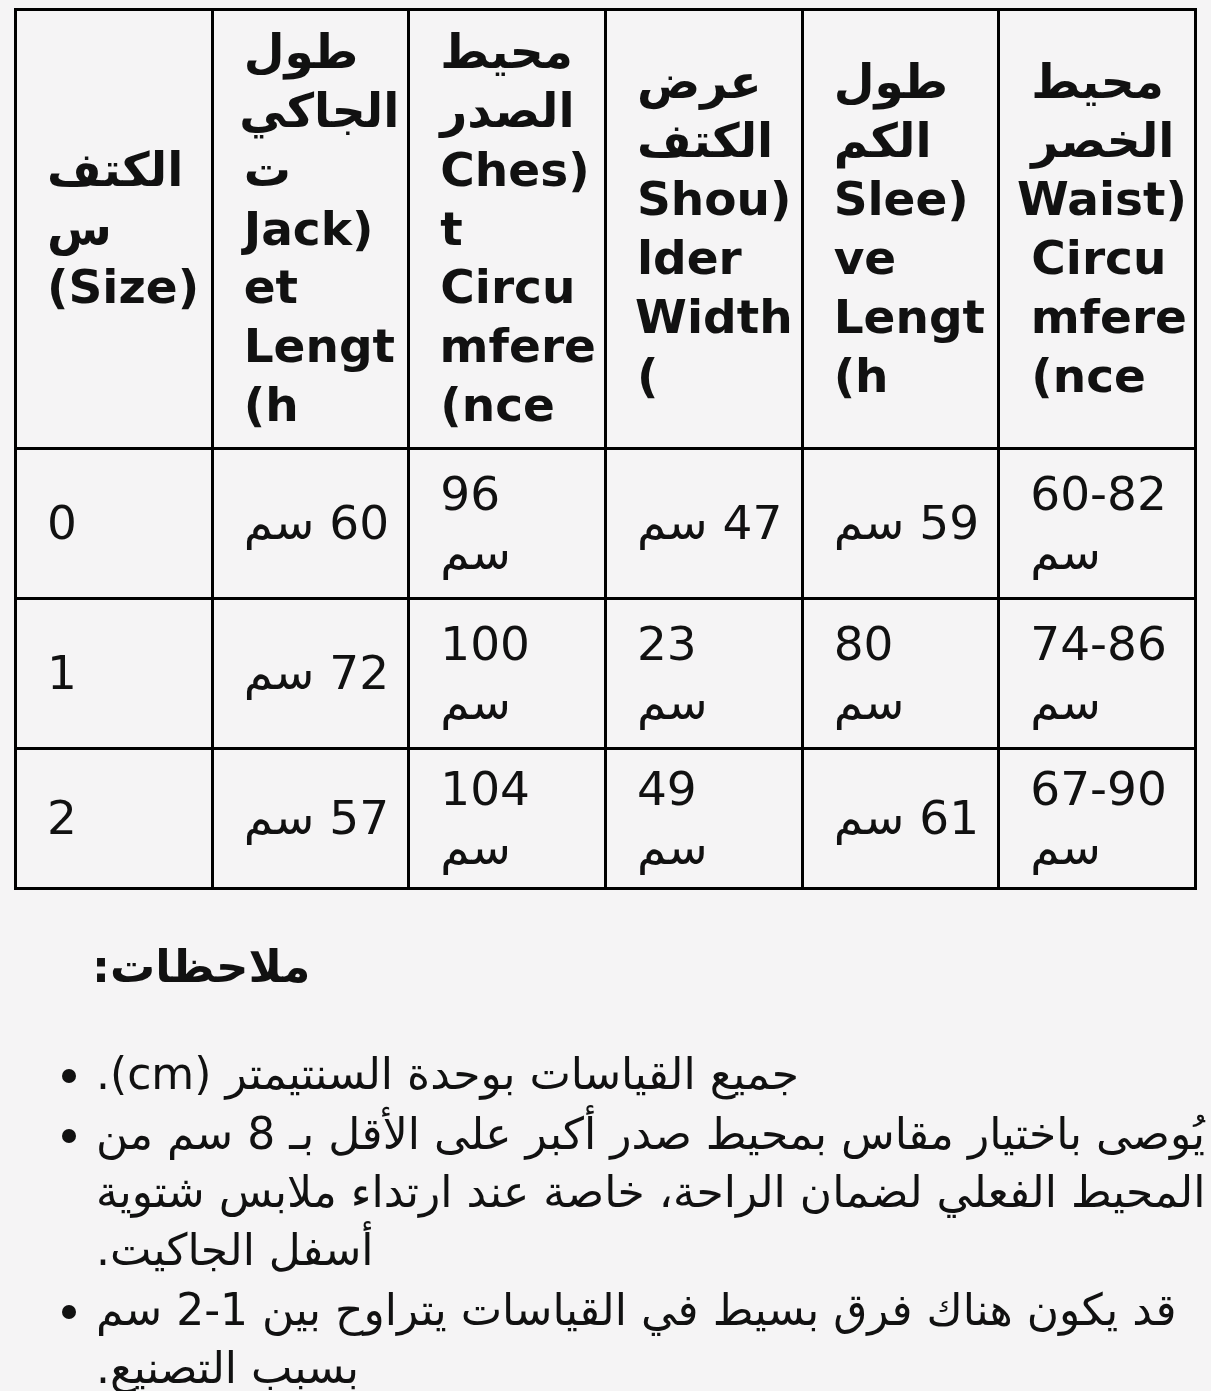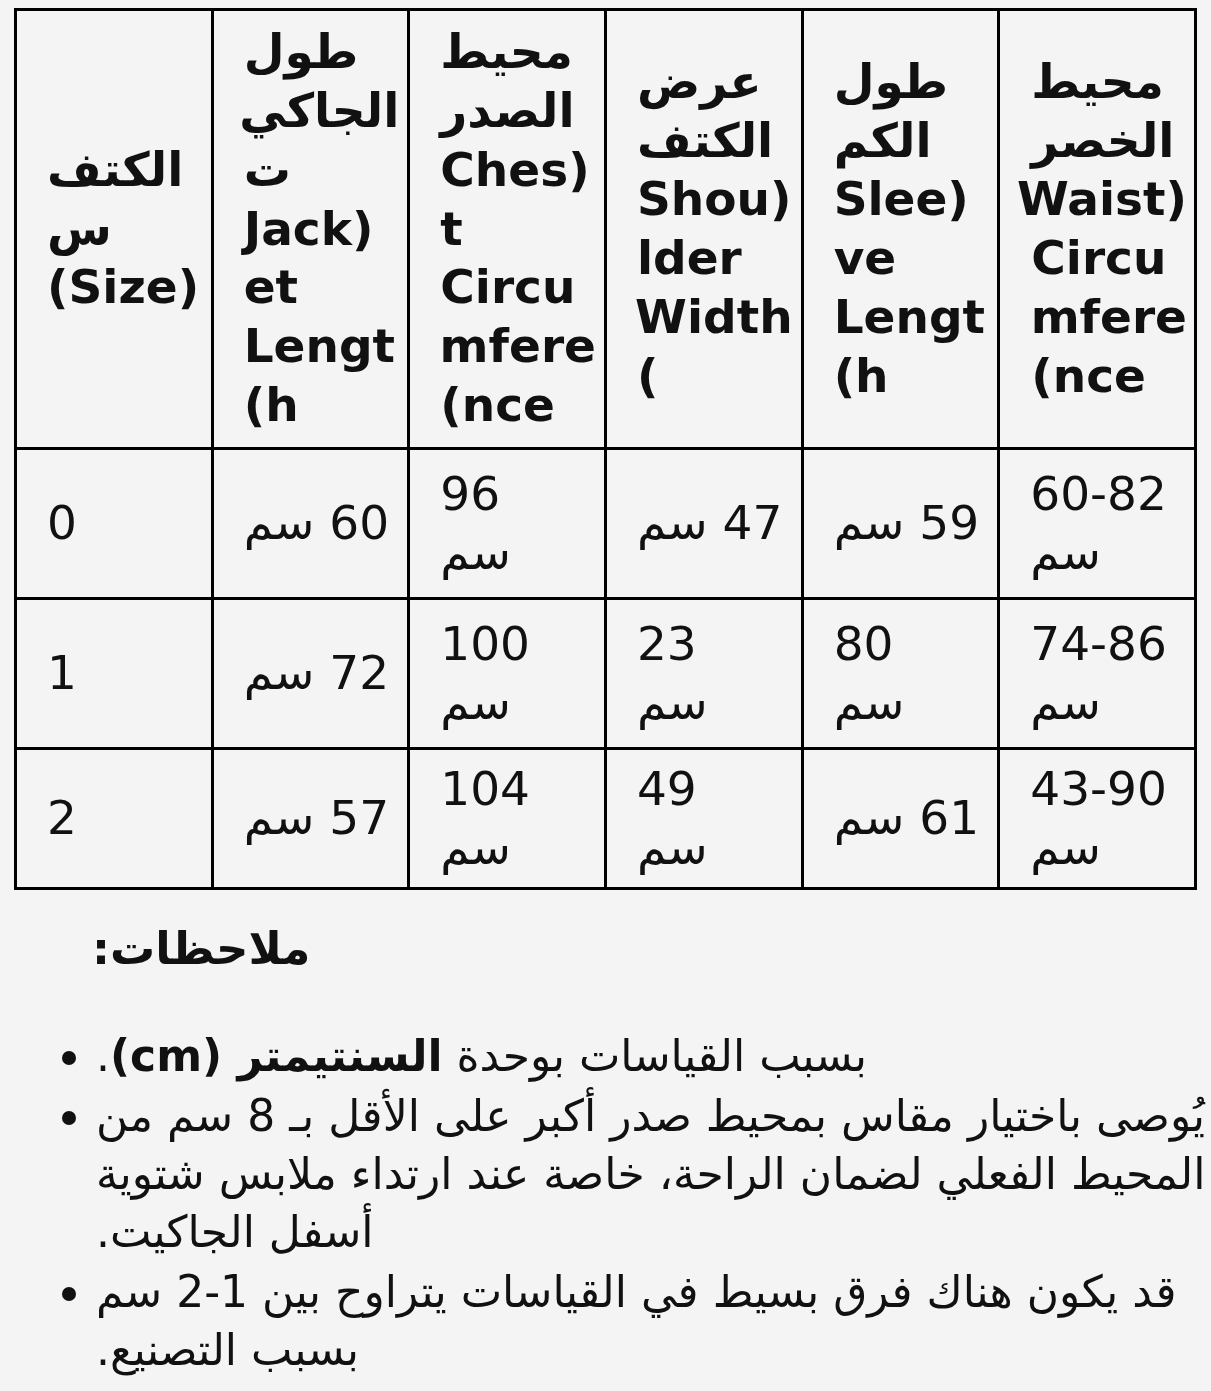--- a/index.html
+++ b/index.html
@@ -34,21 +34,21 @@
     overflow: hidden;
   }
   table.size-chart th { font-weight: 700; }
   tr.header-row { height: 439px; }
   tr.data-row-0 { height: 150px; }
   tr.data-row-1 { height: 150px; }
   tr.data-row-2 { height: 140px; }
 
   
   .notes-heading {
-    margin: 32px 0 0 92px;
+    margin: 50px 0 0 92px;
     font-size: 45px;
     font-weight: 700;
     direction: rtl;
     text-align: left;
     white-space: pre-line;
   }
   ul.notes-list {
     margin: 52px 0 0 0;
     padding: 0 0 0 96px;
     list-style: disc outside;
@@ -58,21 +58,21 @@
     font-size: 44px;
     line-height: 1.32;
     margin: 2px 0;
   }
   .note-text {
     direction: rtl;            
     unicode-bidi: isolate;
     text-align: left;
     white-space: pre-line;
   }
-  .note-text b { font-weight: 700; }
+  .note-text b { font-weight: 400; }
 </style>
 </head>
 <body>
 
 <table class="size-chart">
   <thead>
     <tr class="header-row">
       <th>الكتف
 س
 (Size)</th>
@@ -134,31 +134,31 @@
 سم</td>
     </tr>
     <tr class="data-row-2">
       <td>2</td>
       <td>57 سم</td>
       <td>104
 سم</td>
       <td>49
 سم</td>
       <td>61 سم</td>
-      <td>43-90
+      <td>67-90
 سم</td>
     </tr>
   </tbody>
 </table>
 
 <div class="notes-heading">ملاحظات:</div>
 
 <ul class="notes-list">
   <li>
-    <div class="note-text"><span>بسبب القياسات بوحدة </span><b>السنتيمتر (cm)</b><span>.</span></div>
+    <div class="note-text"><span>جميع القياسات بوحدة </span><b>السنتيمتر (cm)</b><span>.</span></div>
   </li>
   <li>
     <div class="note-text">يُوصى باختيار مقاس بمحيط صدر أكبر على الأقل بـ 8 سم من
 المحيط الفعلي لضمان الراحة، خاصة عند ارتداء ملابس شتوية
 أسفل الجاكيت.</div>
   </li>
   <li>
     <div class="note-text">قد يكون هناك فرق بسيط في القياسات يتراوح بين 1-2 سم
 بسبب التصنيع.</div>
   </li>

